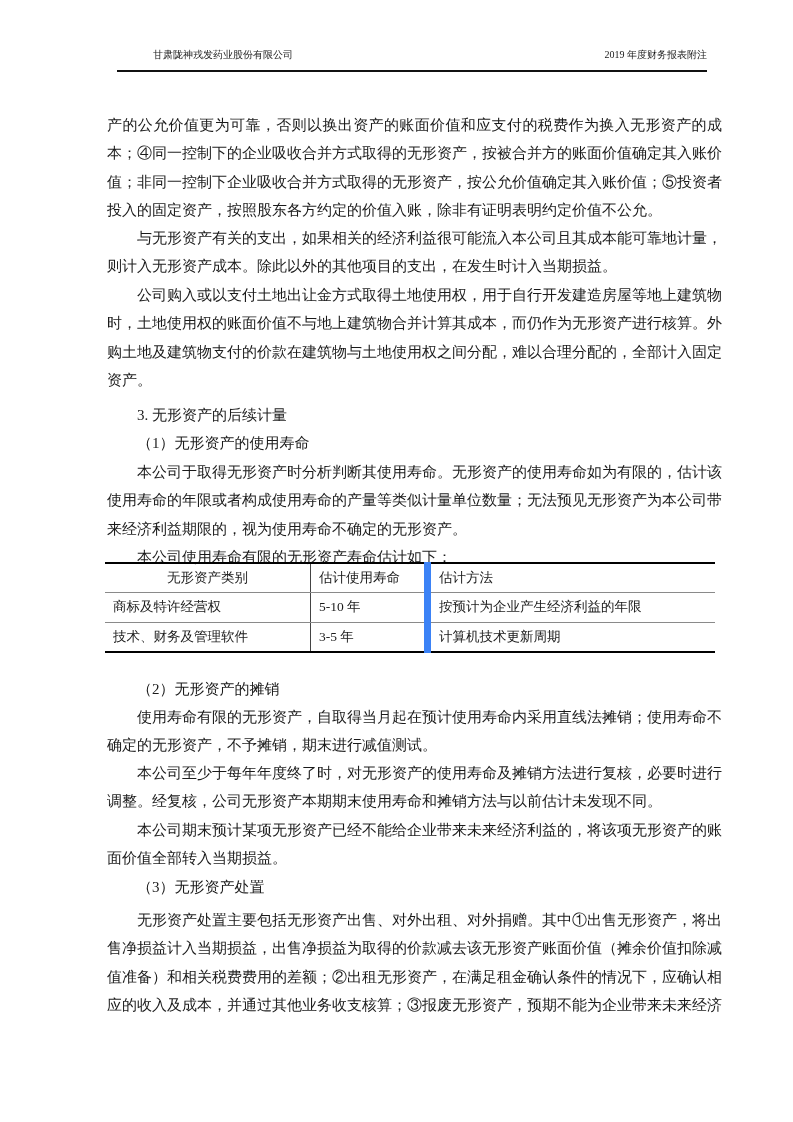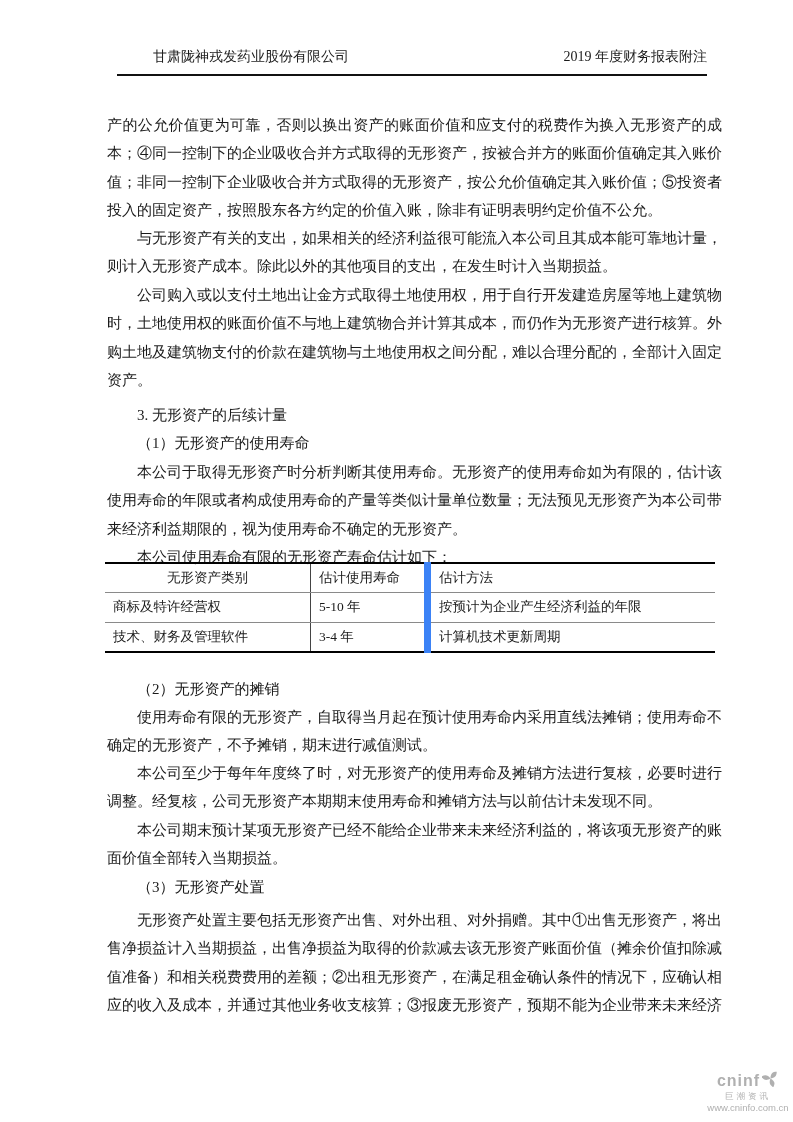--- a/index.html
+++ b/index.html
@@ -9,21 +9,21 @@
     background:#ffffff;
     font-family:"Liberation Serif","DejaVu Serif",serif;
     color:#1a1a1a;
     overflow:hidden;
   }
   
   .doc-header{
     position:absolute;
     left:117px;top:48px;width:590px;
     display:flex;justify-content:space-between;align-items:flex-end;
-    font-size:14px;
+    font-size:10px;
     border-bottom:2px solid #111;
     padding-bottom:8px;
   }
   .doc-header .company{padding-left:36px;}
   
   .content{
     position:absolute;left:95px;top:0;width:615px;
     font-size:15px;line-height:28.4px;
   }
   .content p{
@@ -109,45 +109,29 @@
         <th class="c2">估计使用寿命</th>
         <th class="c3">估计方法</th>
       </tr>
       <tr>
         <td class="c1">商标及特许经营权</td>
         <td class="c2">5-10 年</td>
         <td class="c3">按预计为企业产生经济利益的年限</td>
       </tr>
       <tr>
         <td class="c1">技术、财务及管理软件</td>
-        <td class="c2">3-4 年</td>
+        <td class="c2">3-5 年</td>
         <td class="c3">计算机技术更新周期</td>
       </tr>
     </tbody>
       </table>
 
     <p class="blk7 indent heading">（2）无形资产的摊销</p>
     <p class="blk8 indent">使用寿命有限的无形资产，自取得当月起在预计使用寿命内采用直线法摊销；使用寿命不确定的无形资产，不予摊销，期末进行减值测试。</p>
     <p class="blk9 indent">本公司至少于每年年度终了时，对无形资产的使用寿命及摊销方法进行复核，必要时进行调整。经复核，公司无形资产本期期末使用寿命和摊销方法与以前估计未发现不同。</p>
     <p class="blk10 indent">本公司期末预计某项无形资产已经不能给企业带来未来经济利益的，将该项无形资产的账面价值全部转入当期损益。</p>
     <p class="blk11 indent heading">（3）无形资产处置</p>
     <p class="blk12 indent">无形资产处置主要包括无形资产出售、对外出租、对外捐赠。其中①出售无形资产，将出售净损益计入当期损益，出售净损益为取得的价款减去该无形资产账面价值（摊余价值扣除减值准备）和相关税费费用的差额；②出租无形资产，在满足租金确认条件的情况下，应确认相应的收入及成本，并通过其他业务收支核算；③报废无形资产，预期不能为企业带来未来经济</p>
   </div>
 
 
-  <div class="cninf-logo">
-    <div class="brand-row">
-      <span>cninf</span>
-      <span>
-        <svg width="17" height="17" viewBox="0 0 18 18">
-          <g fill="#b0b0b0">
-            <path d="M9 9 C9 3.8 11 1.8 15.6 1.8 C15.6 6.4 13.4 8.4 9 9 Z"></path>
-            <path d="M9 9 C9 3.8 11 1.8 15.6 1.8 C15.6 6.4 13.4 8.4 9 9 Z" transform="rotate(120 9 9)"></path>
-            <path d="M9 9 C9 3.8 11 1.8 15.6 1.8 C15.6 6.4 13.4 8.4 9 9 Z" transform="rotate(240 9 9)"></path>
-          </g>
-        </svg>
-      </span>
-    </div>
-    <div class="brand-cn">巨潮资讯</div>
-    <div class="website">www.cninfo.com.cn</div>
-  </div>
 
 </div>
 
 </body></html>

